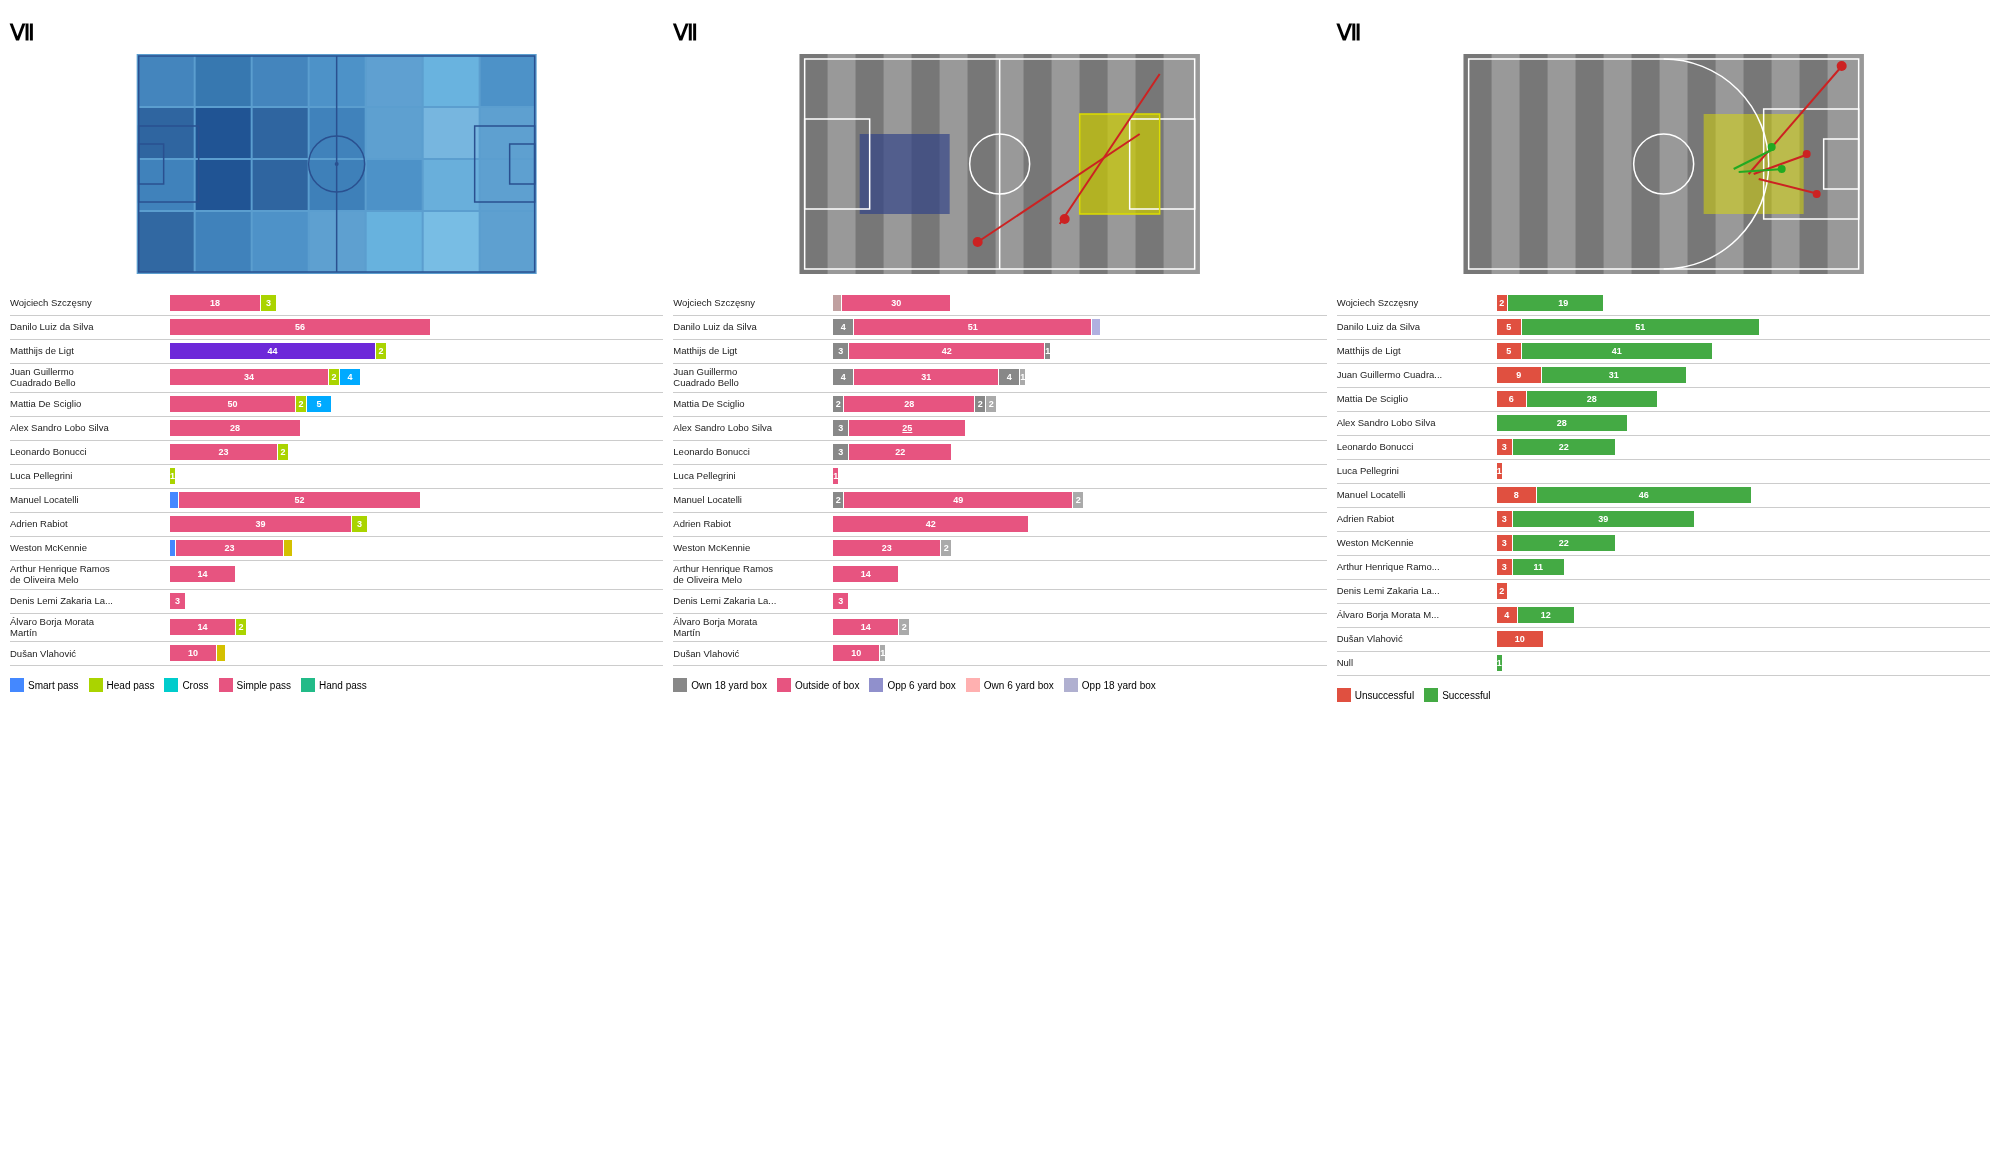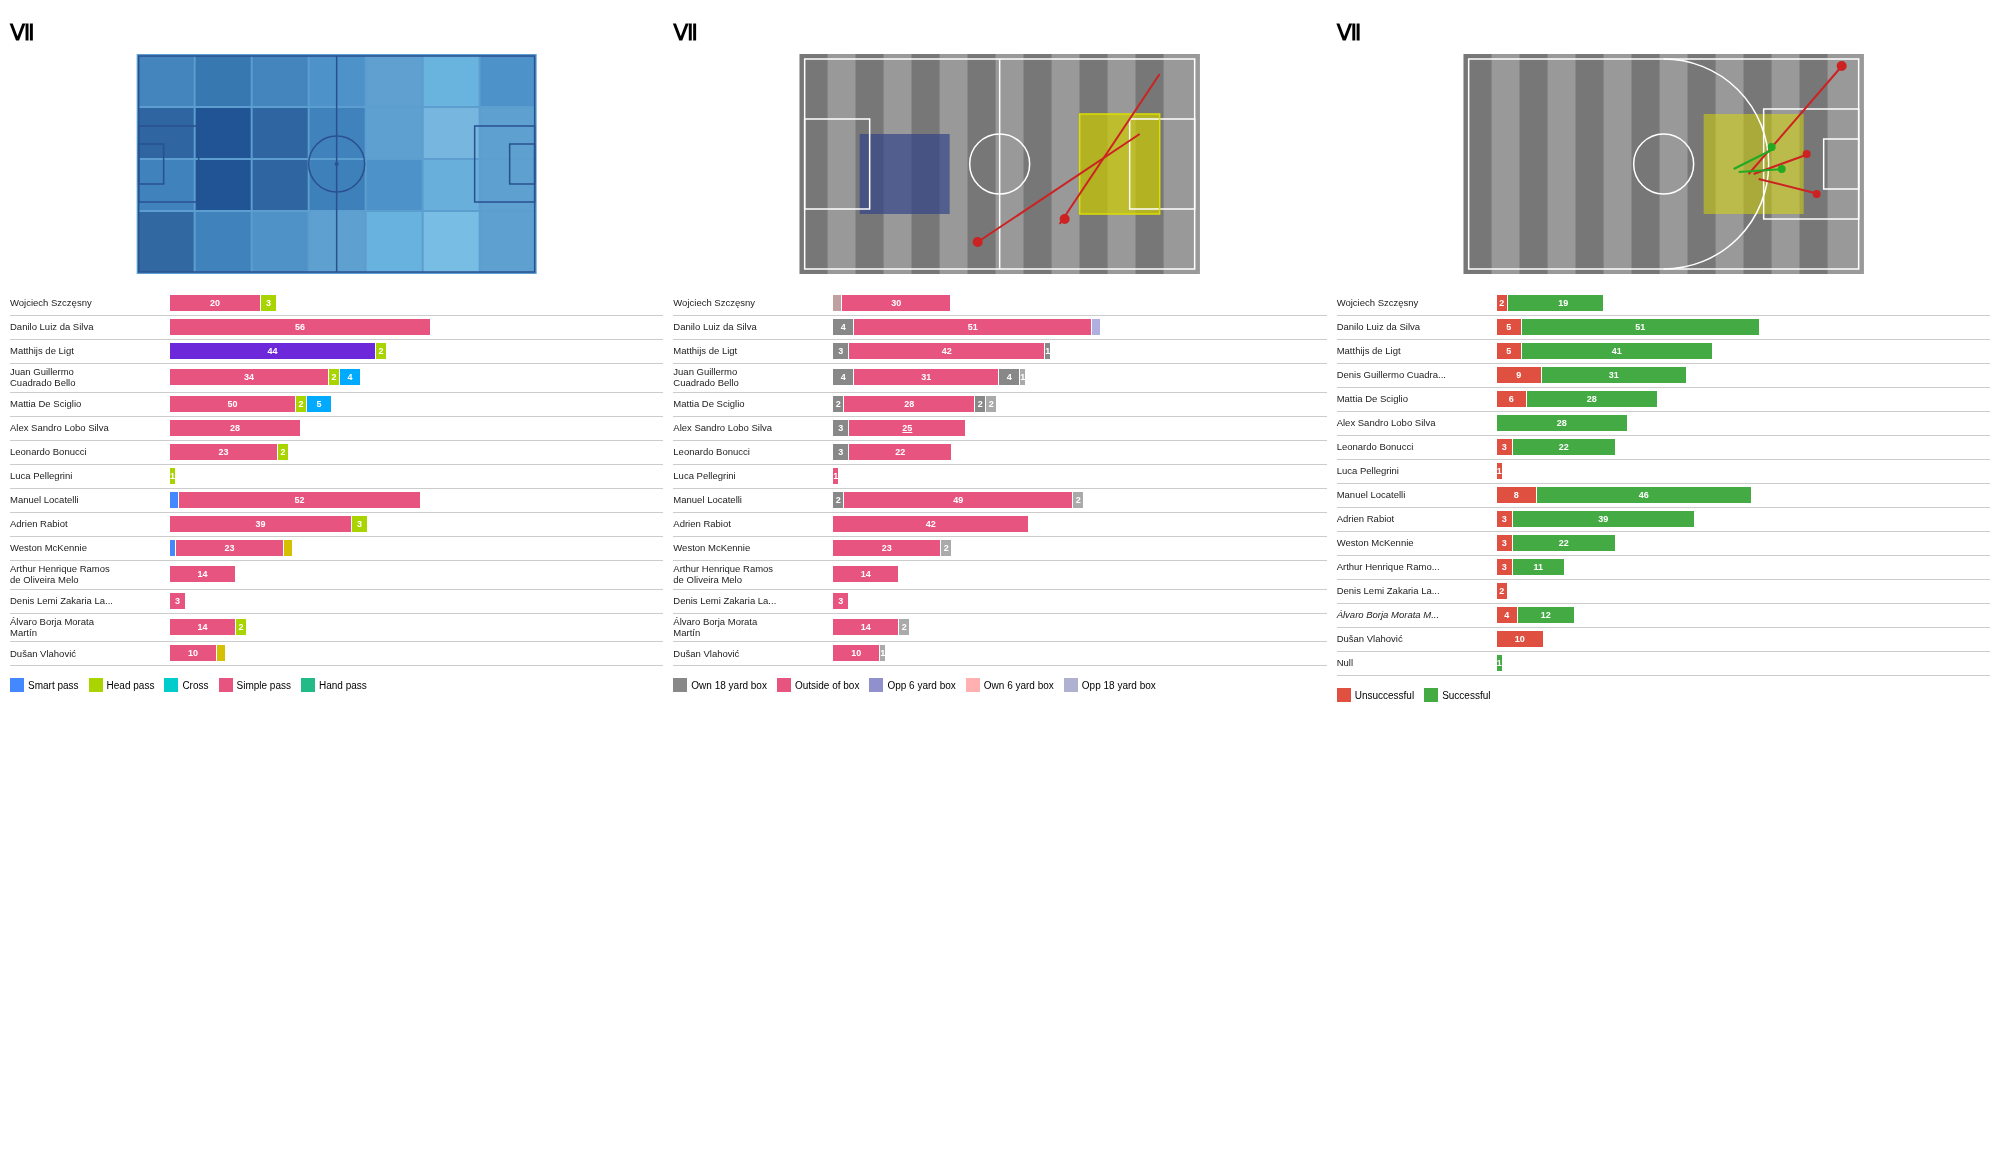--- a/index.html
+++ b/index.html
@@ -169,21 +169,21 @@
       </svg>
     </div>
 
     <div class="section-title"></div>
 
     <div id="pass-type-bars">
 
     <div class="bar-row">
           <div class="bar-label" style="white-space: pre-line; font-size: 9.5px; line-height: 1.2;">Wojciech Szczęsny</div>
           <div class="bars-area">
-            <div class="bar-seg" style="background: rgb(231, 84, 128); width: 90px; min-width: 90px;">20</div>
+            <div class="bar-seg" style="background: rgb(231, 84, 128); width: 90px; min-width: 90px;">18</div>
             <div class="bar-seg" style="background: rgb(170, 212, 0); width: 15px; min-width: 15px;">3</div>
           </div>
         </div>
         <div class="divider-line"></div>
         <div class="bar-row">
           <div class="bar-label" style="white-space: pre-line; font-size: 9.5px; line-height: 1.2;">Danilo Luiz da Silva</div>
           <div class="bars-area">
             <div class="bar-seg" style="background: rgb(231, 84, 128); width: 260px; min-width: 260px;">56</div>
           </div>
         </div>
@@ -596,21 +596,21 @@
         <div class="divider-line"></div>
         <div class="bar-row">
           <div class="bar-label" style="white-space: pre-line; font-size: 9.5px; line-height: 1.2;">Matthijs de Ligt</div>
           <div class="bars-area">
             <div class="bar-seg" style="background: rgb(224, 80, 64); width: 24px; min-width: 24px;">5</div>
             <div class="bar-seg" style="background: rgb(68, 170, 68); width: 190px; min-width: 190px;">41</div>
           </div>
         </div>
         <div class="divider-line"></div>
         <div class="bar-row">
-          <div class="bar-label" style="white-space: pre-line; font-size: 9.5px; line-height: 1.2;">Denis Guillermo Cuadra...</div>
+          <div class="bar-label" style="white-space: pre-line; font-size: 9.5px; line-height: 1.2;">Juan Guillermo Cuadra...</div>
           <div class="bars-area">
             <div class="bar-seg" style="background: rgb(224, 80, 64); width: 44px; min-width: 44px;">9</div>
             <div class="bar-seg" style="background: rgb(68, 170, 68); width: 144px; min-width: 144px;">31</div>
           </div>
         </div>
         <div class="divider-line"></div>
         <div class="bar-row">
           <div class="bar-label" style="white-space: pre-line; font-size: 9.5px; line-height: 1.2;">Mattia De Sciglio</div>
           <div class="bars-area">
             <div class="bar-seg" style="background: rgb(224, 80, 64); width: 29px; min-width: 29px;">6</div>
@@ -673,21 +673,21 @@
         </div>
         <div class="divider-line"></div>
         <div class="bar-row">
           <div class="bar-label" style="white-space: pre-line; font-size: 9.5px; line-height: 1.2;">Denis Lemi Zakaria La...</div>
           <div class="bars-area">
             <div class="bar-seg" style="background: rgb(224, 80, 64); width: 10px; min-width: 10px;">2</div>
           </div>
         </div>
         <div class="divider-line"></div>
         <div class="bar-row">
-          <div class="bar-label" style="white-space: pre-line; font-size: 9.5px; line-height: 1.2; font-style: italic;">Álvaro Borja Morata M...</div>
+          <div class="bar-label" style="white-space: pre-line; font-size: 9.5px; line-height: 1.2;">Álvaro Borja Morata M...</div>
           <div class="bars-area">
             <div class="bar-seg" style="background: rgb(224, 80, 64); width: 20px; min-width: 20px;">4</div>
             <div class="bar-seg" style="background: rgb(68, 170, 68); width: 56px; min-width: 56px;">12</div>
           </div>
         </div>
         <div class="divider-line"></div>
         <div class="bar-row">
           <div class="bar-label" style="white-space: pre-line; font-size: 9.5px; line-height: 1.2;">Dušan Vlahović</div>
           <div class="bars-area">
             <div class="bar-seg" style="background: rgb(224, 80, 64); width: 46px; min-width: 46px;">10</div>

